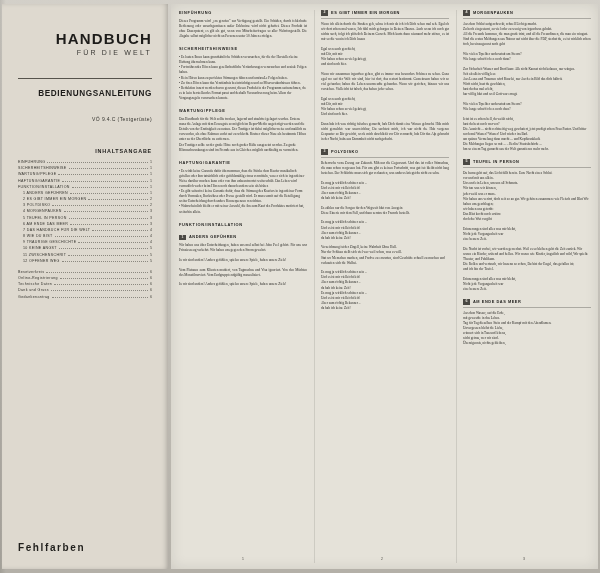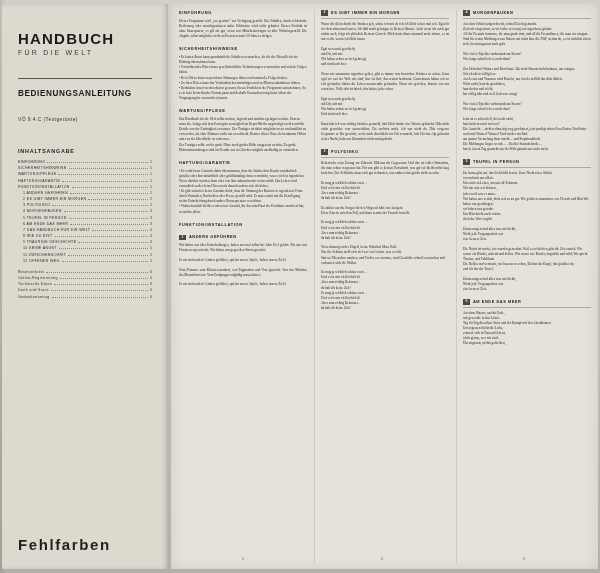--- a/index.html
+++ b/index.html
@@ -30,20 +30,21 @@
     background: #e3e0d7;
     box-sizing: border-box;
     overflow: hidden;
   }
   .panel.cover {
     width: 166px;
     margin-right: 3px;
     background: #ded9cf;
     padding: 26px 16px 10px 16px;
     box-shadow: inset -3px 0 6px -3px rgba(0,0,0,0.35);
+    text-align: right;
   }
   .panel.sheet {
     flex: 1;
     background: #e5e2d9;
     padding: 6px 7px 6px 8px;
     display: flex;
     gap: 7px;
     box-shadow: inset 0 0 14px rgba(0,0,0,0.10);
   }
   .col {
@@ -121,21 +122,21 @@
   }
   .toc-row .pg { color: #46453f; }
   .toc-row.sub .lbl { padding-left: 5px; }
   .toc-gap { height: 5px; }
   .cover-footer {
     position: absolute;
     left: 16px;
     bottom: 16px;
     font-family: "Liberation Sans", sans-serif;
     font-weight: bold;
-    font-size: 15px;
+    font-size: 10px;
     letter-spacing: 1.6px;
     color: #201f1c;
   }
 
   
   h3.sec {
     font-family: "Liberation Sans", sans-serif;
     font-size: 3.9px;
     font-weight: bold;
     letter-spacing: 0.7px;

